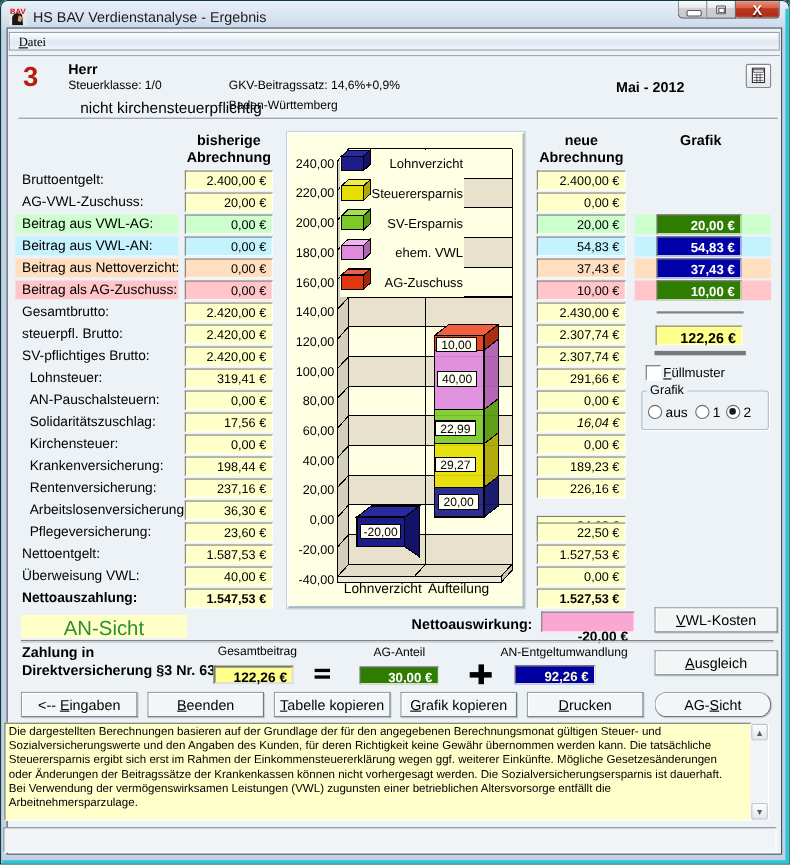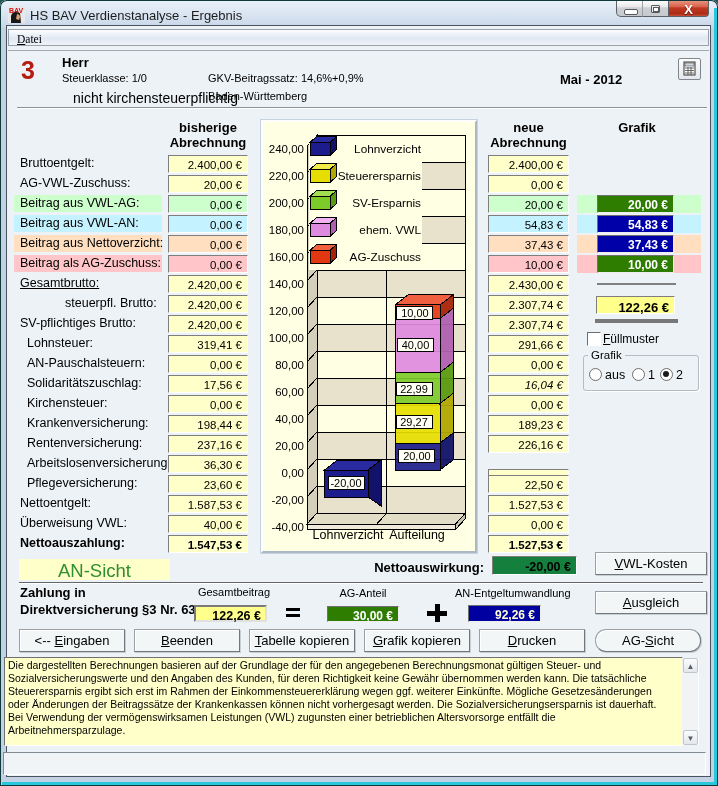--- a/index.html
+++ b/index.html
@@ -128,24 +128,24 @@
     <div class="abs vbox" style="left:168px;top:235px;width:80px;background:#FFDFC0;">0,00&nbsp;€</div>
     <div class="abs vbox" style="left:488px;top:235px;width:81px;background:#FFDFC0;">37,43&nbsp;€</div>
     <div class="abs sstrip" style="top:235px;background:#FFDFC0;"></div>
     <div class="abs sdark" style="top:235px;background:#0000A8;">37,43&nbsp;€</div>
     <div class="abs colr" style="top:255px;background:#FFC5C9;"></div>
     <div class="abs lab" style="left:20px;top:254px;">Beitrag als AG-Zuschuss:</div>
     <div class="abs vbox" style="left:168px;top:255px;width:80px;background:#FFC5C9;">0,00&nbsp;€</div>
     <div class="abs vbox" style="left:488px;top:255px;width:81px;background:#FFC5C9;">10,00&nbsp;€</div>
     <div class="abs sstrip" style="top:255px;background:#FFC5C9;"></div>
     <div class="abs sdark" style="top:255px;background:#2E7D00;">10,00&nbsp;€</div>
-    <div class="abs lab" style="left:20px;top:274px;text-decoration:underline;">Gesamtbrutto:</div>
+    <div class="abs lab" style="left:20px;top:274px;">Gesamtbrutto:</div>
     <div class="abs vbox" style="left:168px;top:275px;width:80px;">2.420,00&nbsp;€</div>
     <div class="abs vbox" style="left:488px;top:275px;width:81px;">2.430,00&nbsp;€</div>
-    <div class="abs lab" style="left:20px;top:294px;margin-left:45px;">steuerpfl. Brutto:</div>
+    <div class="abs lab" style="left:20px;top:294px;">steuerpfl. Brutto:</div>
     <div class="abs vbox" style="left:168px;top:295px;width:80px;">2.420,00&nbsp;€</div>
     <div class="abs vbox" style="left:488px;top:295px;width:81px;">2.307,74&nbsp;€</div>
     <div class="abs lab" style="left:20px;top:314px;">SV-pflichtiges Brutto:</div>
     <div class="abs vbox" style="left:168px;top:315px;width:80px;">2.420,00&nbsp;€</div>
     <div class="abs vbox" style="left:488px;top:315px;width:81px;">2.307,74&nbsp;€</div>
     <div class="abs lab" style="left:27px;top:334px;">Lohnsteuer:</div>
     <div class="abs vbox" style="left:168px;top:335px;width:80px;">319,41&nbsp;€</div>
     <div class="abs vbox" style="left:488px;top:335px;width:81px;">291,66&nbsp;€</div>
     <div class="abs lab" style="left:27px;top:354px;">AN-Pauschalsteuern:</div>
     <div class="abs vbox" style="left:168px;top:355px;width:80px;">0,00&nbsp;€</div>
@@ -310,21 +310,21 @@
 <div class="abs" style="left:605px;top:368px;font-size:12.5px;">aus</div>
 <div class="abs" style="left:632px;top:368px;width:11px;height:11px;border-radius:50%;background:#fff;border:1px solid #6e6e6e;"></div>
 <div class="abs" style="left:648px;top:368px;font-size:12.5px;">1</div>
 <div class="abs" style="left:660px;top:368px;width:11px;height:11px;border-radius:50%;background:#fff;border:1px solid #6e6e6e;"></div>
 <div class="abs" style="left:663px;top:371px;width:6px;height:6px;border-radius:50%;background:#1a1a1a;"></div>
 <div class="abs" style="left:676px;top:368px;font-size:12.5px;">2</div>
 
 <div class="abs" style="left:19px;top:559px;width:151px;height:21px;background:#FFFFC9;"></div>
 <div class="abs" style="left:19px;top:560px;width:151px;text-align:center;font-size:18.5px;color:#2F8F2F;">AN-Sicht</div>
 <div class="abs h13 hb" style="left:368px;top:560px;width:116px;text-align:right;">Nettoauswirkung:</div>
-<div class="abs vbox" style="left:492px;top:556px;width:85px;height:19px;background:#15803d;font-weight:bold;font-size:12.5px;padding-top:3px;">-20,00&nbsp;€</div>
+<div class="abs vbox" style="left:492px;top:556px;width:85px;height:19px;background:#f9a8d4;font-weight:bold;font-size:12.5px;padding-top:15px;">-20,00&nbsp;€</div>
 <div class="abs btn" style="left:595px;top:552px;width:112px;"><u>V</u>WL-Kosten</div>
 <div class="abs" style="left:19px;top:582px;width:684px;height:1px;background:#60666c;border-bottom:1px solid #fff;"></div>
 
 <div class="abs h13 hb" style="left:20px;top:585px;">Zahlung in</div>
 <div class="abs h13 hb" style="left:20px;top:602px;">Direktversicherung §3 Nr. 63</div>
 <div class="abs" style="left:194px;top:586px;width:80px;text-align:center;font-size:11px;">Gesamtbeitrag</div>
 <div class="abs vbox" style="left:194px;top:605px;width:73px;height:17px;background:#FFFF8C;font-weight:bold;font-size:12.5px;padding:2px 4px 0 0;border-width:2px;border-color:#7a7a7a #e0e0e0 #e0e0e0 #7a7a7a;">122,26&nbsp;€</div>
 <div class="abs" style="left:286px;top:608px;width:14px;height:3px;background:#000;"></div>
 <div class="abs" style="left:286px;top:614px;width:14px;height:3px;background:#000;"></div>
 <div class="abs" style="left:327px;top:587px;width:72px;text-align:center;font-size:11px;">AG-Anteil</div>

